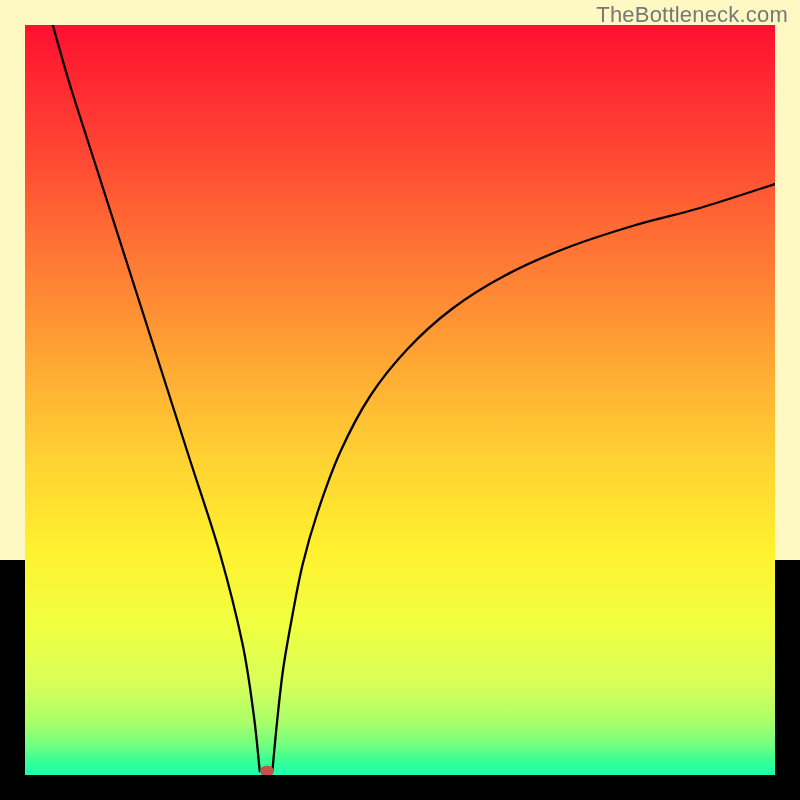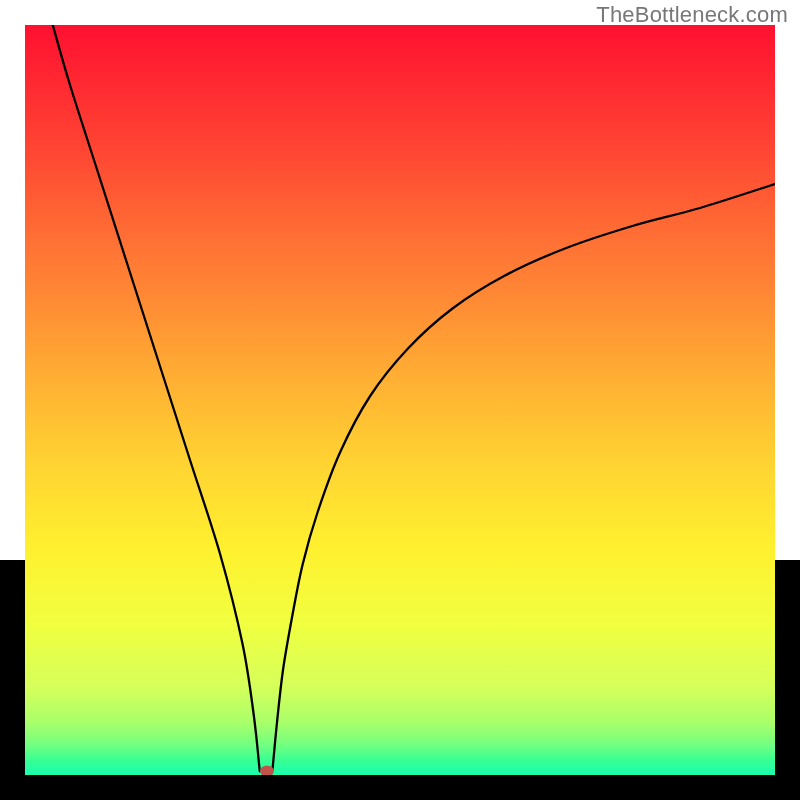--- a/index.html
+++ b/index.html
@@ -8,21 +8,21 @@
     width: 800px;
     height: 800px;
     background: #000;
     overflow: hidden;
     font-family: Arial, Helvetica, sans-serif;
   }
   .frame {
     position: relative;
     width: 800px;
     height: 560px;
-    background: #ffffff;
+    background: #fef9c3;
   }
   .watermark {
     position: absolute;
     top: 2px;
     right: 12px;
     color: #777;
     font-size: 22px;
     font-weight: 500;
     letter-spacing: 0.2px;
     z-index: 20;

